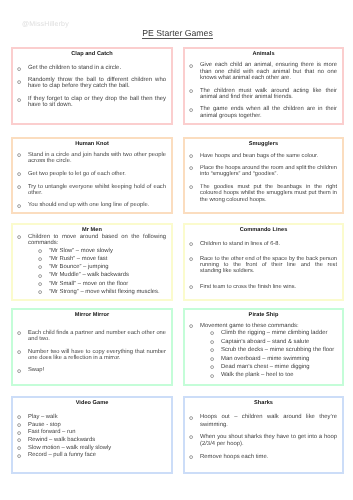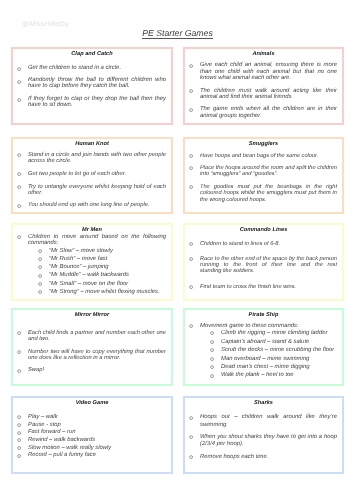--- a/index.html
+++ b/index.html
@@ -4,21 +4,21 @@
 <title>PE Starter Games</title>
 <style>
   html,body{margin:0;padding:0;}
   body{
     width:353px;height:500px;background:#ffffff;
     font-family:"Liberation Sans", sans-serif;
     overflow:hidden;
     -webkit-font-smoothing:antialiased;
     text-rendering:geometricPrecision;
   }
-  .page{position:relative;width:353px;height:500px;background:#fff;font-style:italic;}
+  .page{position:relative;width:353px;height:500px;background:#fff;}
   .watermark,.doc-title,.card h2,.card li{will-change:opacity;}
   .watermark{
     position:absolute;left:22px;top:21px;
     font-size:7px;color:#dedede;letter-spacing:0.15px;
     white-space:nowrap;
   }
   .doc-title{
     position:absolute;left:1px;top:28px;width:353px;text-align:center;
     font-size:8.7px;color:#3b3b3b;
   }

